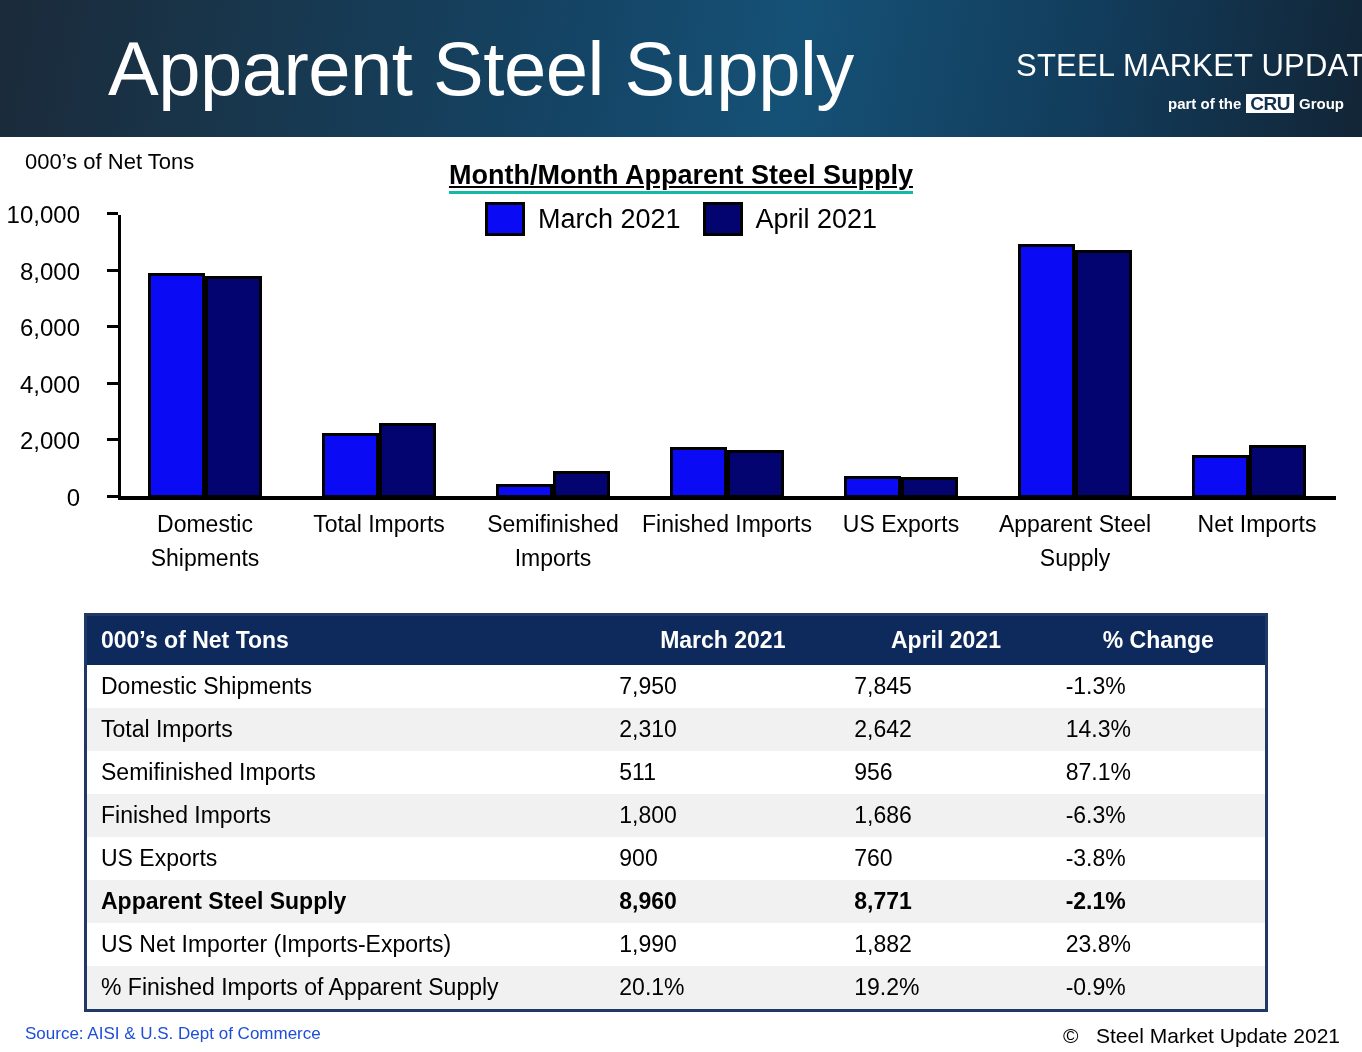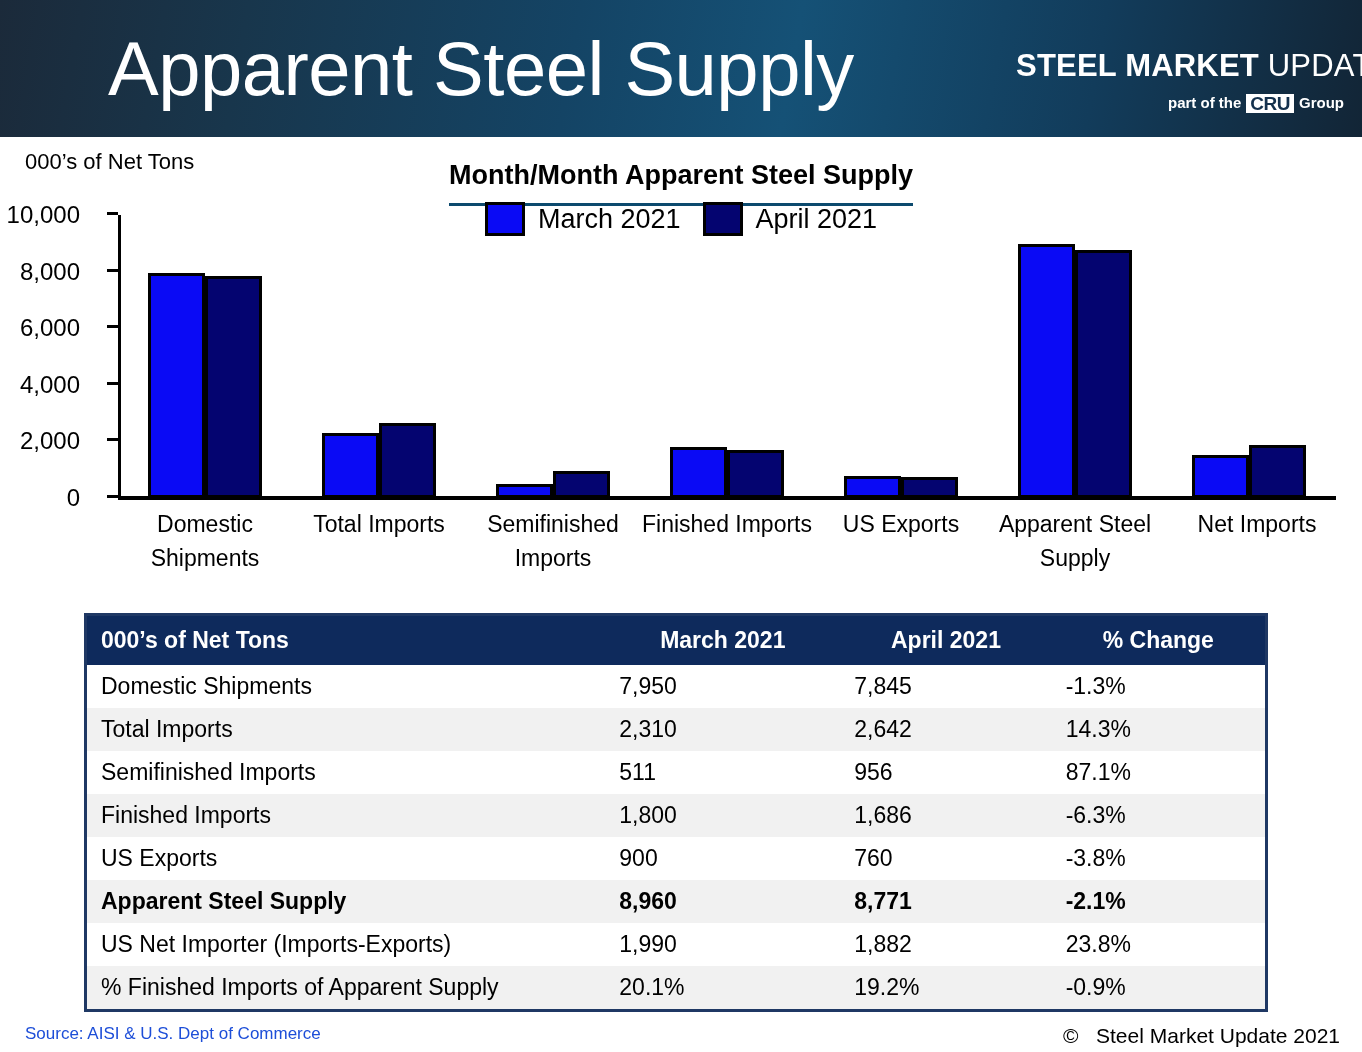--- a/index.html
+++ b/index.html
@@ -54,31 +54,32 @@
   #logo-wordmark {
     position: absolute;
     left: 12px; top: 32px;
     width: 330px;
     white-space: nowrap;
     font-size: 31px;
     line-height: 31px;
     color: #ffffff;
     letter-spacing: 0.2px;
   }
-  #logo-wordmark .lw-bold { font-weight: bold; }
+  #logo-wordmark .lw-bold { font-weight: normal; }
   #logo-wordmark .lw-light { font-weight: 400; }
   #logo-tagline {
     position: absolute;
     right: 2px; top: 76px;
     font-size: 15px;
     line-height: 18px;
     color: #ffffff;
     font-weight: bold;
     white-space: nowrap;
     display: flex;
+    align-items: center;
     gap: 5px;
   }
   #logo-cru-badge {
     display: inline-block;
     background: #ffffff;
     color: #14314d;
     font-weight: bold;
     font-size: 19px;
     line-height: 17px;
     padding: 1px 4px;
@@ -102,22 +103,23 @@
   #chart-title {
     position: absolute;
     left: 0; top: 10px;
     width: 1362px;
     text-align: center;
     font-size: 27px;
     font-weight: bold;
     color: #000000;
   }
   #chart-title span {
-    border-bottom: 3px solid #0c4a6e;
-    padding-bottom: 13px;
+    border-bottom: 3px solid #14b8a6;
+    padding-bottom: 1px;
+    text-decoration: underline;
   }
   #chart-legend {
     position: absolute;
     left: 0; top: 52px;
     width: 1362px;
     display: flex;
     justify-content: center;
     align-items: center;
     gap: 22px;
     font-size: 27px;

